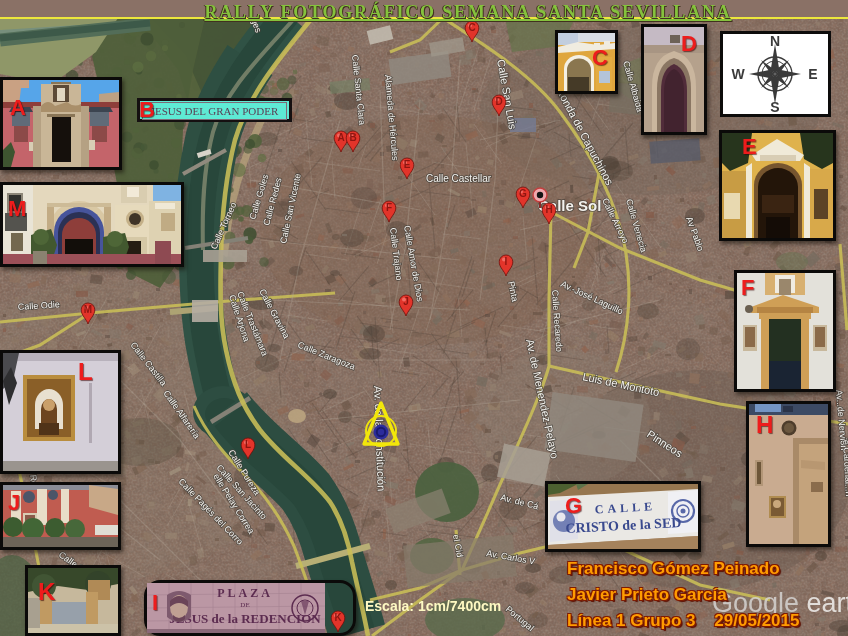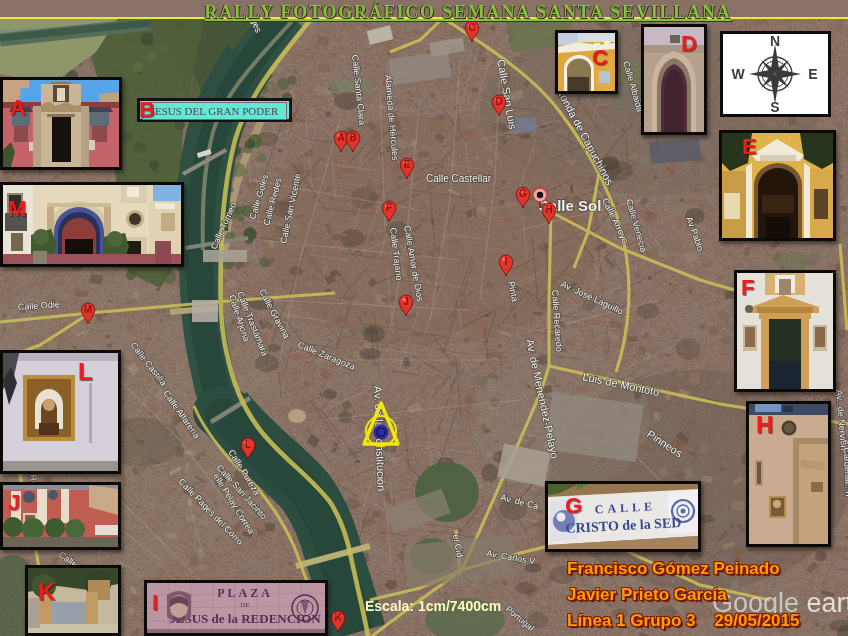--- a/index.html
+++ b/index.html
@@ -2690,21 +2690,21 @@
   <rect x="12" y="26" width="12" height="34" fill="#c09a62"></rect>
   <rect x="58" y="24" width="12" height="36" fill="#c09a62"></rect>
   <rect x="24" y="34" width="34" height="26" fill="#97a0aa"></rect>
   <rect x="0" y="56" width="90" height="9" fill="#ccc2a8"></rect>
   <rect x="0" y="30" width="12" height="30" fill="#a8a090"></rect>
 </svg>
     </div>
 
 <div class="letter" style="left:38px;top:580px;font-size:24px;">K</div>
 
-<div class="photo" style="left:144px;top:580px;width:184px;height:56px;">
+<div class="photo" style="left:144px;top:580px;width:212px;height:56px;border-radius:16px;">
 <svg width="178" height="50" viewBox="0 0 178 50">
   <rect width="178" height="50" fill="#bb97a4"></rect>
   <g stroke="#8f6d7e" stroke-width="0.6" opacity="0.5">
     <line x1="0" y1="12" x2="178" y2="10"></line>
           <line x1="0" y1="25" x2="178" y2="23"></line>
           <line x1="0" y1="38" x2="178" y2="36"></line>
     <line x1="22" y1="0" x2="22" y2="50"></line>
           <line x1="44" y1="0" x2="44" y2="50"></line>
           <line x1="66" y1="0" x2="66" y2="50"></line>
     <line x1="88" y1="0" x2="88" y2="50"></line>

